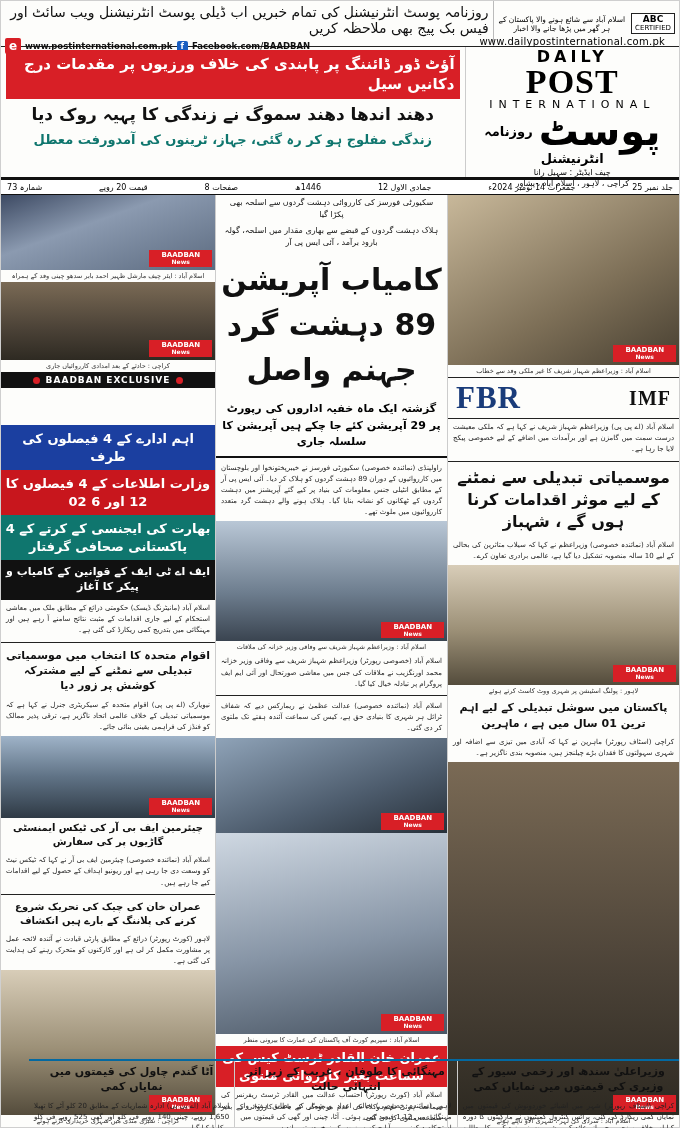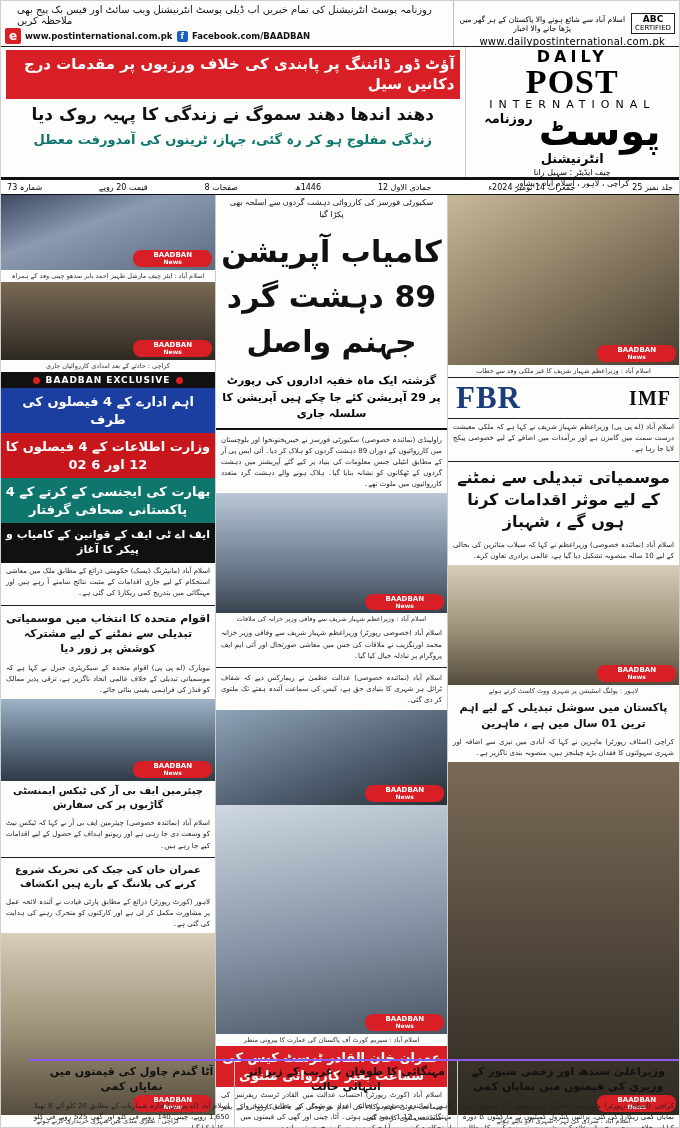--- a/index.html
+++ b/index.html
@@ -24,21 +24,21 @@
   
   .topstrip {
     display: flex; align-items: stretch;
     height: 46px; border-bottom: 1px solid #222;
   }
   .topstrip-left {
     flex: 1 1 auto; display: flex; flex-direction: column;
     border-right: 1px solid #bbb;
   }
   .tagline {
-    font-size: 10px; text-align: left; padding: 3px 16px 1px;
+    font-size: 14px; text-align: right; padding: 3px 4px 1px;
     color: #111; letter-spacing: .2px;
   }
   .weburl-row {
     display: flex; align-items: center; gap: 4px;
     padding: 1px 4px 2px; font-size: 9px;
   }
   .eicon {
     width: 16px; height: 16px; background: #d81f26; color: #fff;
     font-weight: bold; font-size: 12px; line-height: 16px;
     text-align: center; border-radius: 2px;
@@ -85,21 +85,21 @@
     width: 250px; display: flex; flex-direction: column;
     align-items: center; justify-content: center; padding: 2px;
   }
   .mast-eng-top { font-size: 10px; text-align: center; letter-spacing: .3px; }
   .mast-daily { font-size: 16px; font-weight: bold; letter-spacing: 4px; }
   .mast-post {
     font-size: 34px; font-weight: bold; letter-spacing: 1px;
     line-height: .95; font-family: "Liberation Serif", serif;
   }
   .mast-intl { font-size: 11px; letter-spacing: 6px; }
-  .mast-urdu-wrap { display: flex; align-items: flex-start; gap: 6px; }
+  .mast-urdu-wrap { display: flex; align-items: center; gap: 6px; }
   .mast-urdu {
     font-size: 40px; font-weight: bold; line-height: 1;
     font-family: "DejaVu Sans", sans-serif;
   }
   .mast-urdu-sm { font-size: 13px; font-weight: bold; }
   .mast-editor { font-size: 8px; text-align: center; margin-top: 2px; }
 
   
   .infobar {
     display: flex; align-items: center; justify-content: space-between;
@@ -115,21 +115,21 @@
   }
   .col { display: flex; flex-direction: column; }
   .col-left  { width: 215px; border-right: 1px solid #ccc; }
   .col-mid   { width: 232px; border-right: 1px solid #ccc; }
   .col-right { width: 231px; }
 
   .photo { position: relative; overflow: hidden; background: #666; }
   .photo .badbannews {
     position: absolute; right: 3px; bottom: 3px;
     background: #d81f26; color: #fff; font-size: 7px;
-    padding: 1px 20px; border-radius: 8px; text-align: center;
+    padding: 1px 12px; border-radius: 0; text-align: center;
     line-height: 1.15; font-weight: bold;
   }
   .photo .badbannews i { display: block; font-style: normal; font-size: 6px; }
 
   .ph-gradient-1 { background: linear-gradient(160deg,#3d4a63 0%,#8b9ab0 40%,#5c6b80 100%); }
   .ph-gradient-2 { background: linear-gradient(180deg,#7a6a55 0%,#4b4237 60%,#2e2a22 100%); }
   .ph-gradient-3 { background: linear-gradient(180deg,#9fb3c8 0%,#5f7285 50%,#2f3a45 100%); }
   .ph-gradient-4 { background: linear-gradient(150deg,#c8b89a 0%,#7d6f57 60%,#473f31 100%); }
   .ph-gradient-5 { background: linear-gradient(180deg,#b9c7d6 0%,#6d7d8e 60%,#3a4450 100%); }
   .ph-gradient-6 { background: linear-gradient(180deg,#d8cdb8 0%,#9b8f76 55%,#544c3c 100%); }
@@ -152,21 +152,21 @@
   .rule-thick { border-top: 2px solid #111; margin: 2px 0; }
 
   .exclusive-bar {
     background: #111; color: #fff; display: flex; align-items: center;
     justify-content: center; gap: 6px; height: 16px;
     font-size: 9px; font-weight: bold; letter-spacing: 1px;
   }
   .exclusive-bar .dot { width: 7px; height: 7px; background: #d81f26; border-radius: 50%; }
 
   .band { color: #fff; font-weight: bold; text-align: center; padding: 5px 4px; font-size: 13px; line-height: 1.35; }
-  .band-blue   { background: #1b3fa0; }
+  .band-blue   { background: #1b3fa0; margin-top: 37px; }
   .band-red    { background: #c8161d; }
   .band-green  { background: #0f766e; }
   .band-black  { background: #111; }
 
   .center-lead {
     text-align: center; font-weight: bold; color: #111;
     font-size: 30px; line-height: 1.5; padding: 6px 4px;
     direction: rtl;
   }
   .kicker {
@@ -183,21 +183,21 @@
   }
   .imf-logo {
     font-family: "Liberation Serif", serif; font-size: 20px;
     font-weight: bold; color: #111; letter-spacing: 1px;
   }
   .logo-row {
     display: flex; align-items: center; justify-content: space-between;
     padding: 2px 8px; border-top: 1px solid #222; border-bottom: 1px solid #222;
   }
 
-  .bottom-section { border-top: 2px solid #8b5cf6; margin-left: 28px; }
+  .bottom-section { border-top: 2px solid #0369a1; margin-left: 28px; }
   .caption { font-size: 6.5px; text-align: center; padding: 2px 4px; color: #333; direction: rtl; }
 </style>
 </head>
 <body>
 
 <div class="page">
 
   <div class="topstrip">
     <div class="topstrip-left">
       <div class="tagline rtl">روزنامہ پوسٹ انٹرنیشنل کی تمام خبریں اب ڈیلی پوسٹ انٹرنیشنل ویب سائٹ اور فیس بک پیج بھی ملاحظہ کریں</div>
@@ -299,20 +299,21 @@
         <span class="badbannews">
           <span>BAADBAN</span>
           <i>News</i>
         </span>
       </div>
       <div class="caption">کراچی : سبزی منڈی میں شہری خریداری کرتے ہوئے</div>
     </div>
 
     <div class="col col-mid">
       <div class="kicker">سکیورٹی فورسز کی کارروائی دہشت گردوں سے اسلحہ بھی پکڑا گیا</div>
+      <div class="kicker">ہلاک دہشت گردوں کے قبضے سے بھاری مقدار میں اسلحہ، گولہ بارود برآمد ، آئی ایس پی آر</div>
       <div class="center-lead">کامیاب آپریشن 89 دہشت گرد جہنم واصل</div>
       <div class="subhead">گزشتہ ایک ماہ خفیہ اداروں کی رپورٹ پر 29 آپریشن کئے جا چکے ہیں آپریشن کا سلسلہ جاری</div>
       <div class="rule-thick"></div>
       <div class="story-body">راولپنڈی (نمائندہ خصوصی) سکیورٹی فورسز نے خیبرپختونخوا اور بلوچستان میں کارروائیوں کے دوران 89 دہشت گردوں کو ہلاک کر دیا۔ آئی ایس پی آر کے مطابق انٹیلی جنس معلومات کی بنیاد پر کیے گئے آپریشنز میں دہشت گردوں کے ٹھکانوں کو نشانہ بنایا گیا۔ ہلاک ہونے والے دہشت گرد متعدد کارروائیوں میں ملوث تھے۔</div>
 
       <div class="photo ph-gradient-5" style="height:120px">
         <span class="badbannews">
           <span>BAADBAN</span>
           <i>News</i>
         </span>

